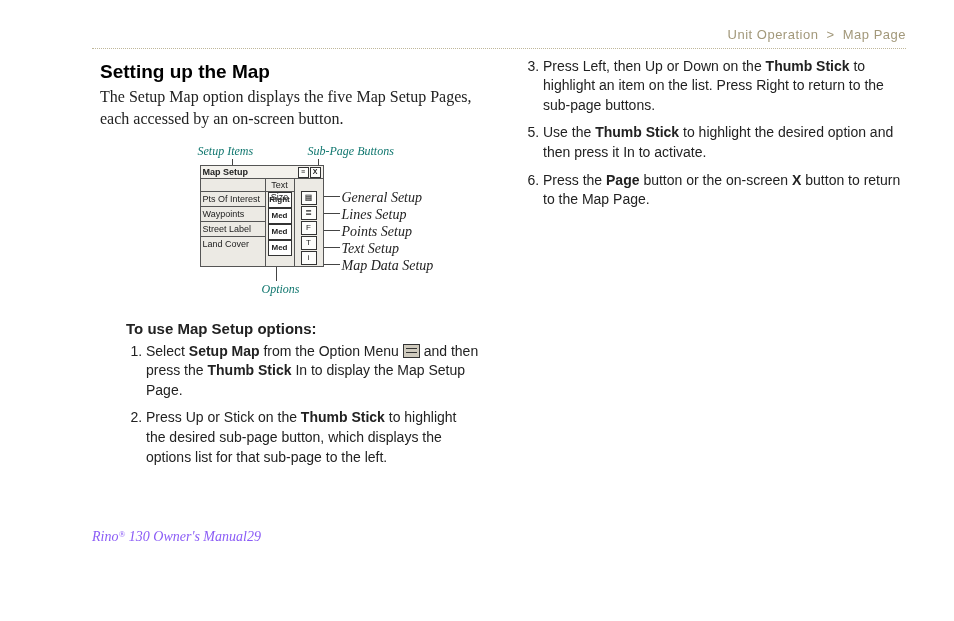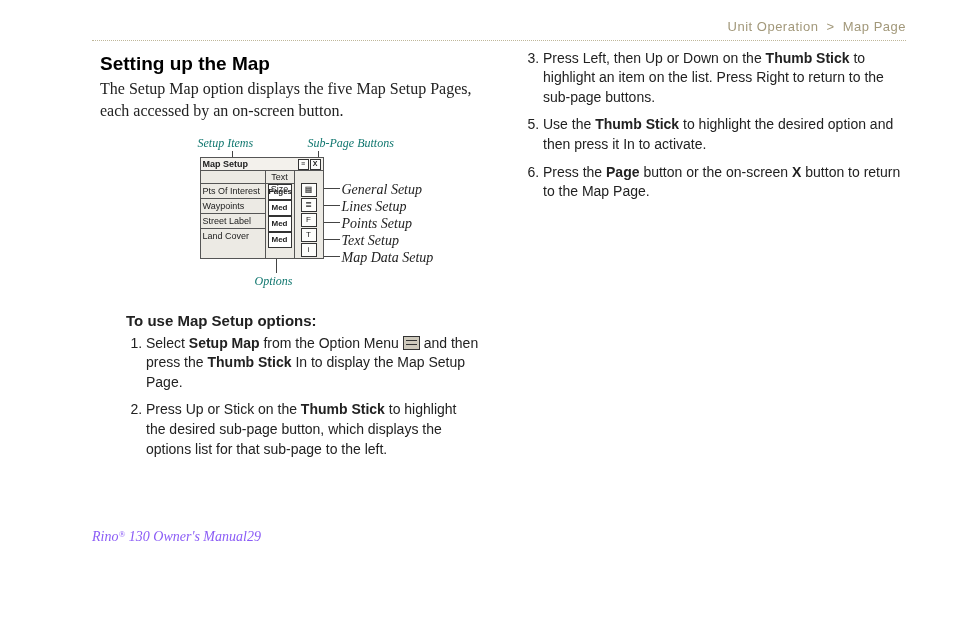--- a/index.html
+++ b/index.html
@@ -11,21 +11,21 @@
     font-family: "Times New Roman", Times, serif;
     color: #222;
     font-size: 15px;
     line-height: 1.35;
   }
   .page {
     position: relative;
     width: 954px;
     height: 577px;
     box-sizing: border-box;
-    padding: 18px 48px 18px 92px;
+    padding: 26px 48px 18px 92px;
   }
   .breadcrumb {
     text-align: right;
     font-family: Arial, Helvetica, sans-serif;
     font-size: 13px;
     color: #a2987a;
     letter-spacing: 0.5px;
     margin-bottom: 4px;
   }
   .breadcrumb .sep { margin: 0 4px; }
@@ -63,21 +63,21 @@
   }
   .cap {
     position: absolute;
     font-style: italic;
     font-size: 12px;
     color: #0f766e;
     white-space: nowrap;
   }
   .cap.setup-items { left: 76px; top: 0; }
   .cap.subpage    { left: 186px; top: 0; }
-  .cap.options    { left: 133px; top: 138px; }
+  .cap.options    { left: 140px; top: 138px; }
   .device {
     position: absolute;
     left: 78px;
     top: 22px;
     width: 122px;
     border: 1px solid #555;
     background: #eceae4;
     font-family: Arial, Helvetica, sans-serif;
     font-size: 9px;
   }
@@ -268,21 +268,21 @@
                 </div>
               <div class="row">
                   <span class="lbl">Street Label</span>
                 </div>
               <div class="row">
                   <span class="lbl">Land Cover</span>
                 </div>
             </div>
             <div class="mid-col">
               <div class="hdr">Text Size</div>
-              <div class="cell">Pages</div>
+              <div class="cell">Right</div>
               <div class="cell">Med</div>
               <div class="cell">Med</div>
               <div class="cell">Med</div>
             </div>
             <div class="right-col">
               <div class="btn">▦</div>
               <div class="btn">≣</div>
               <div class="btn">F</div>
               <div class="btn">T</div>
               <div class="btn">i</div>

